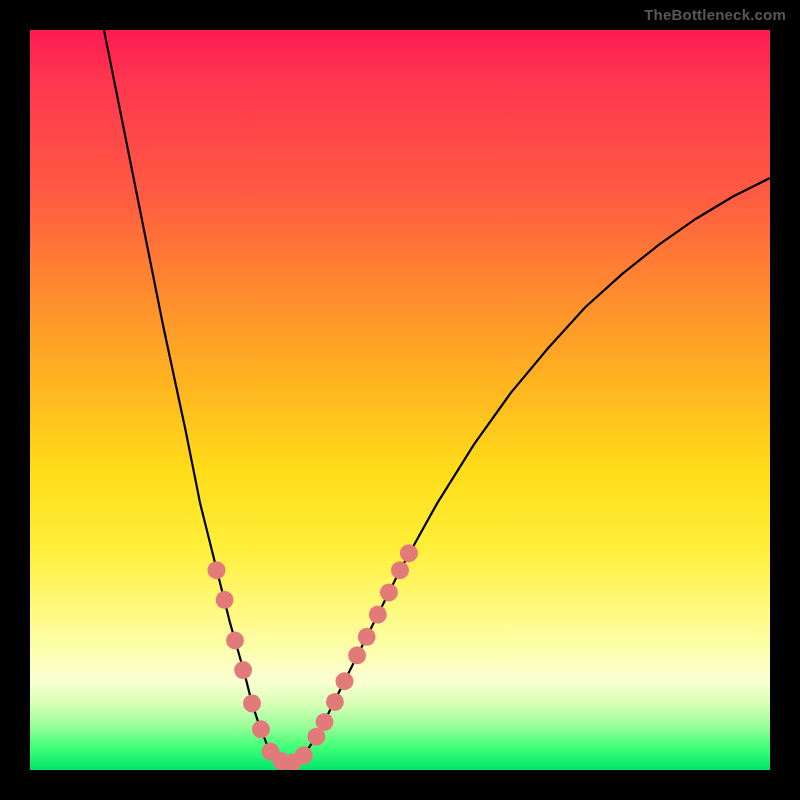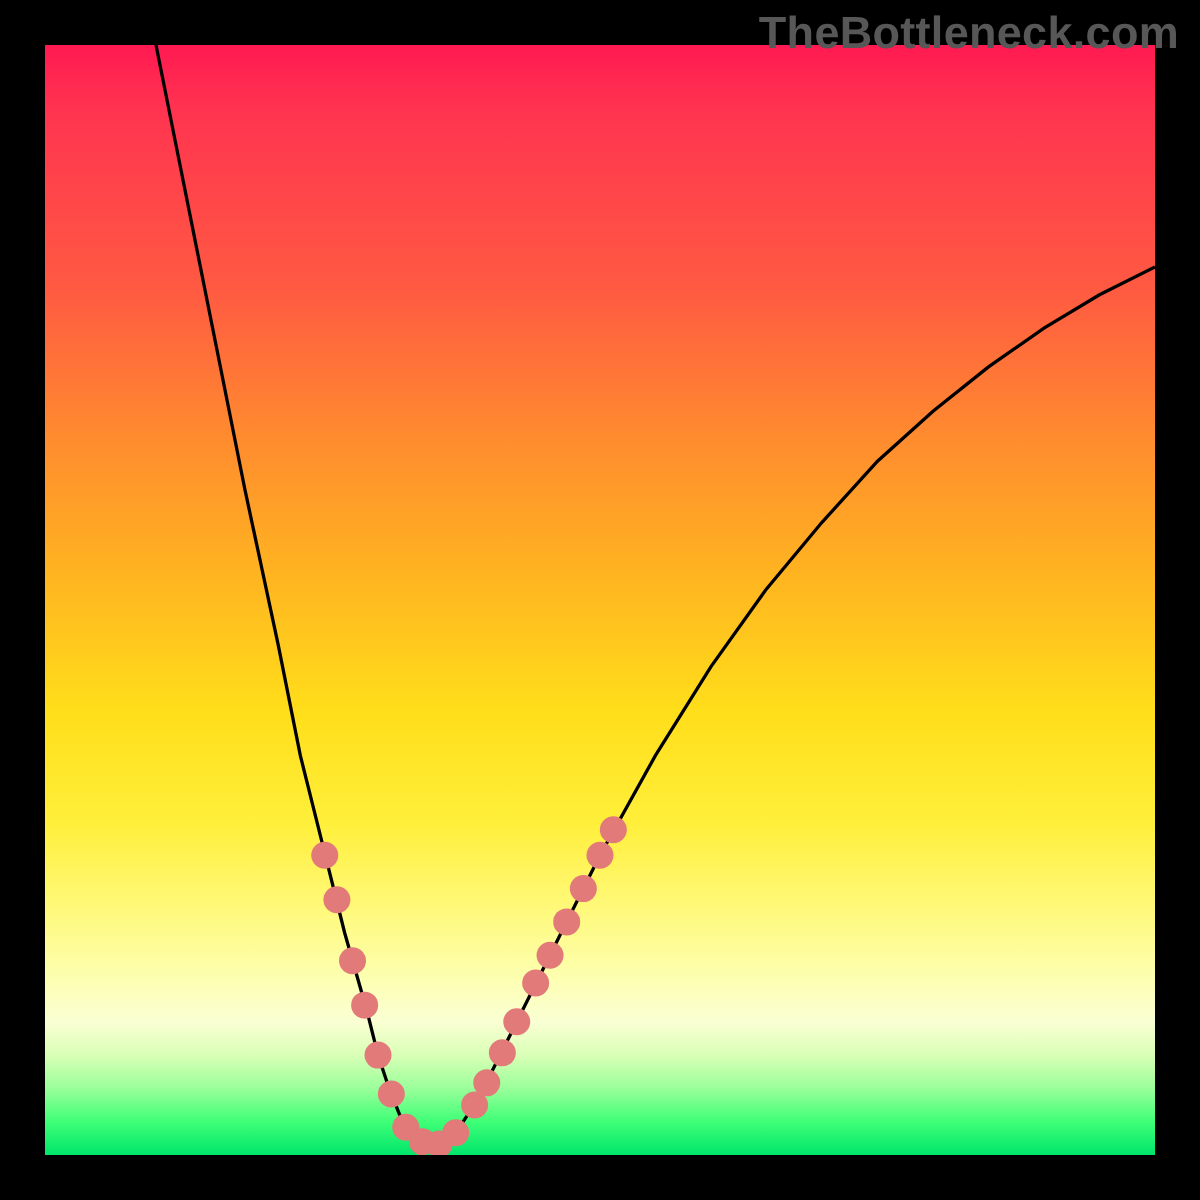--- a/index.html
+++ b/index.html
@@ -15,21 +15,21 @@
     position: relative;
     width: 800px;
     height: 800px;
     background: #000;
   }
   .watermark {
     position: absolute;
     top: 6px;
     right: 14px;
     color: #575757;
-    font-size: 30px;
+    font-size: 15px;
     font-weight: 600;
     letter-spacing: 0.2px;
     z-index: 20;
   }
   .plot {
     position: absolute;
     left: 30px;
     top: 30px;
     width: 740px;
     height: 740px;

